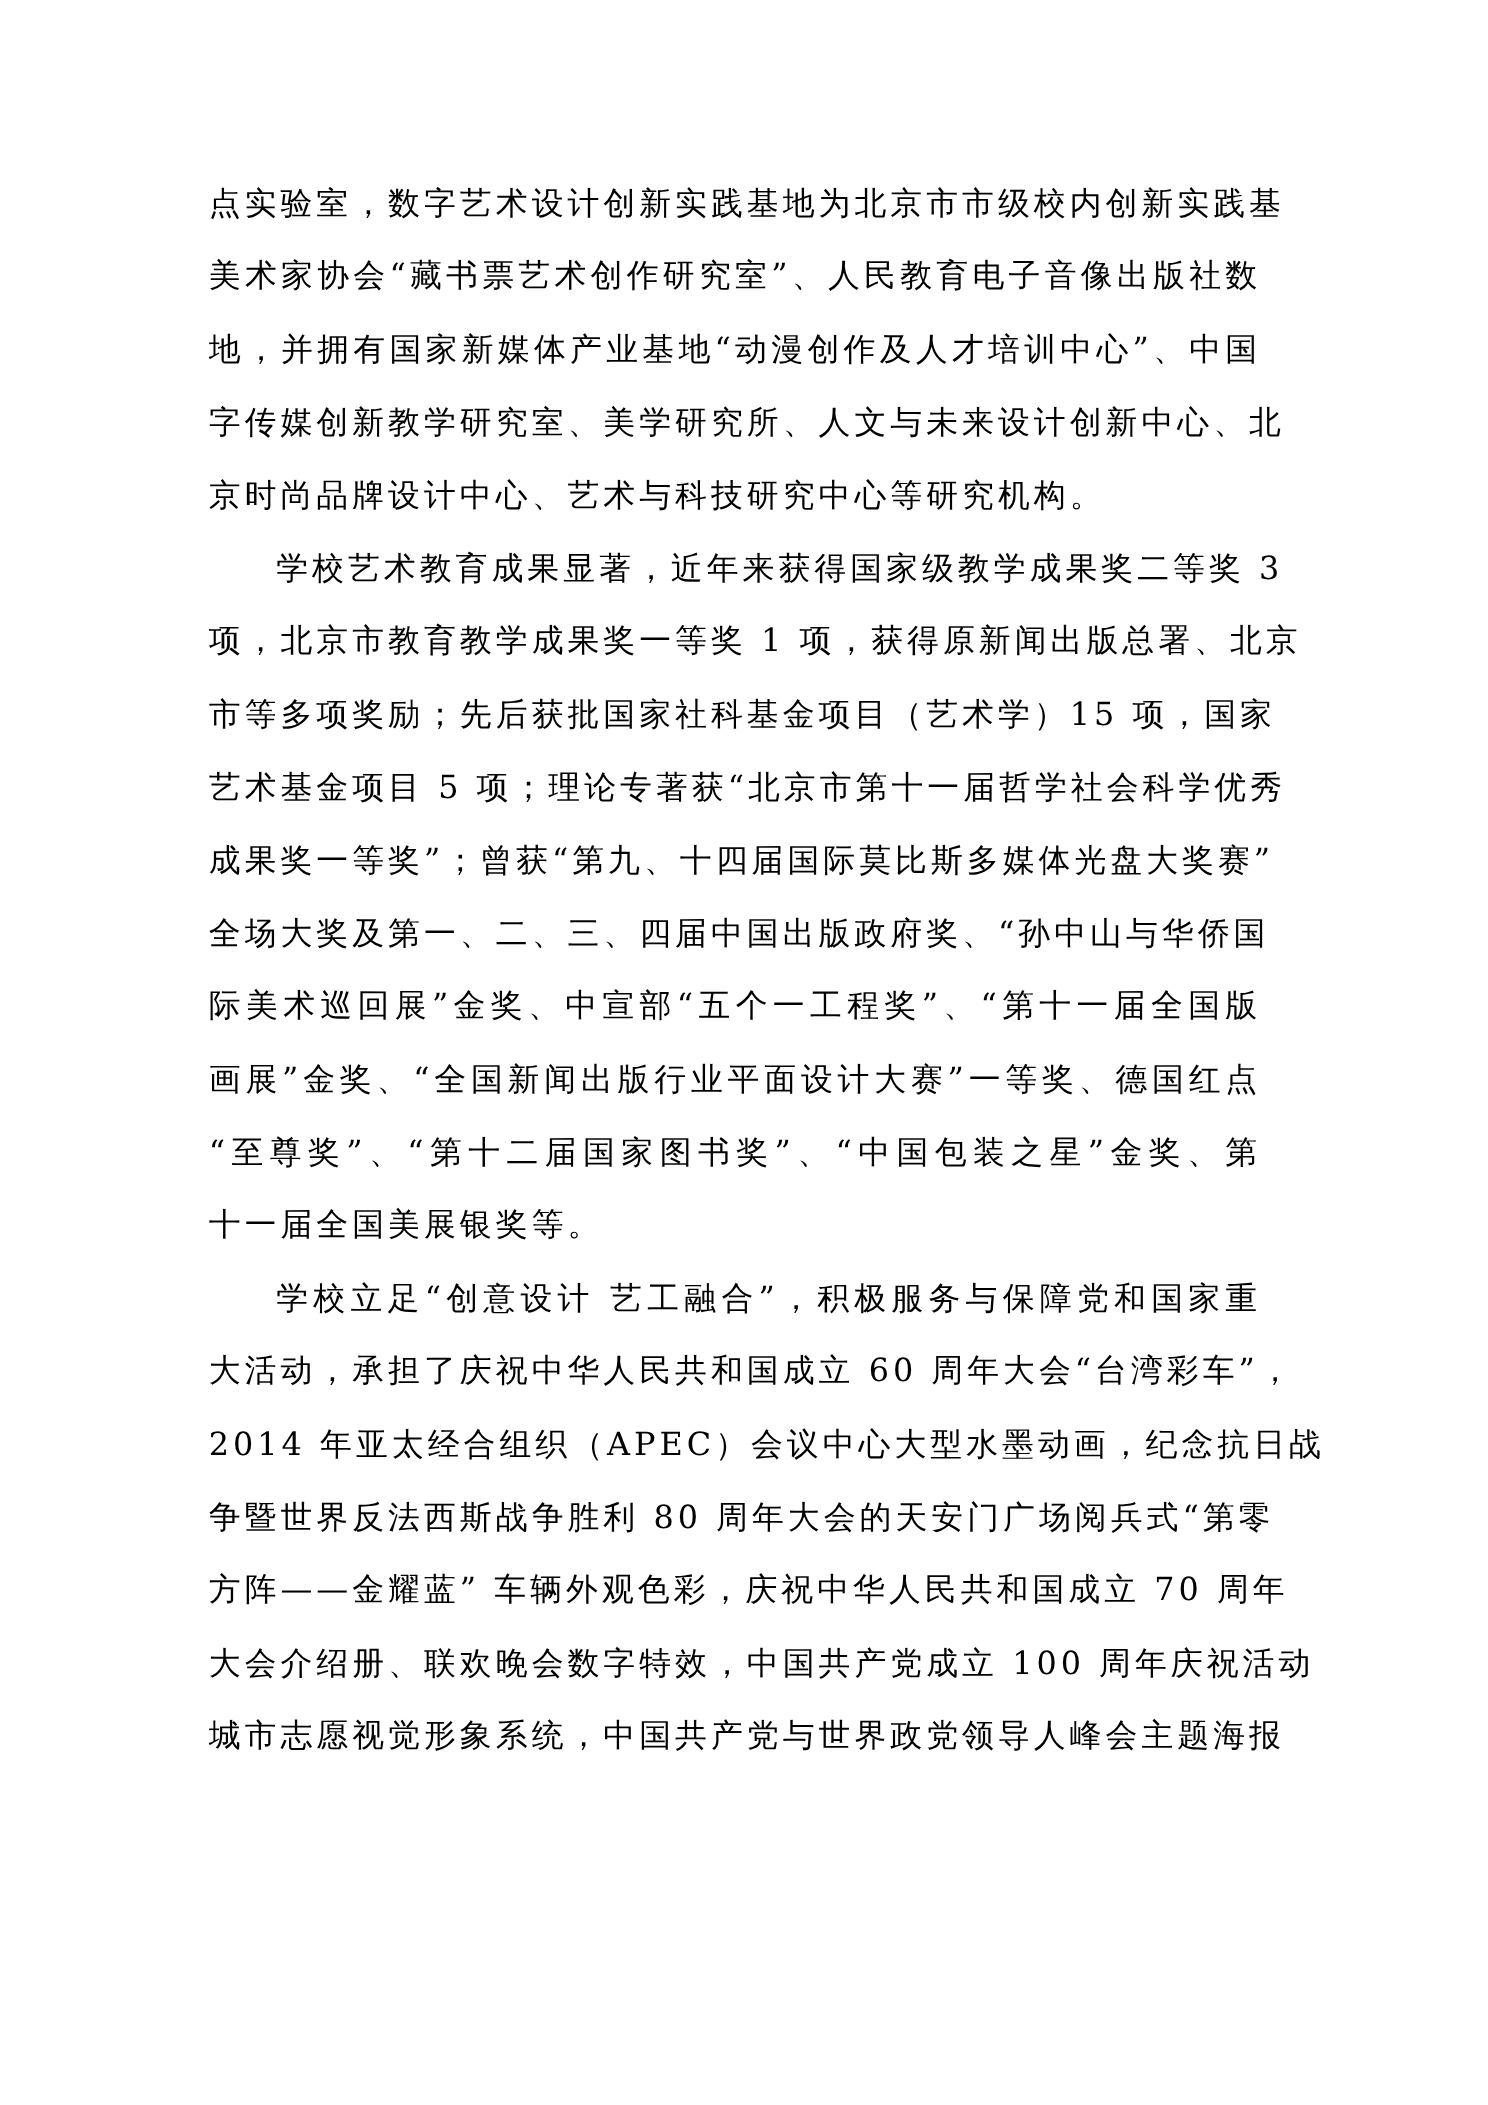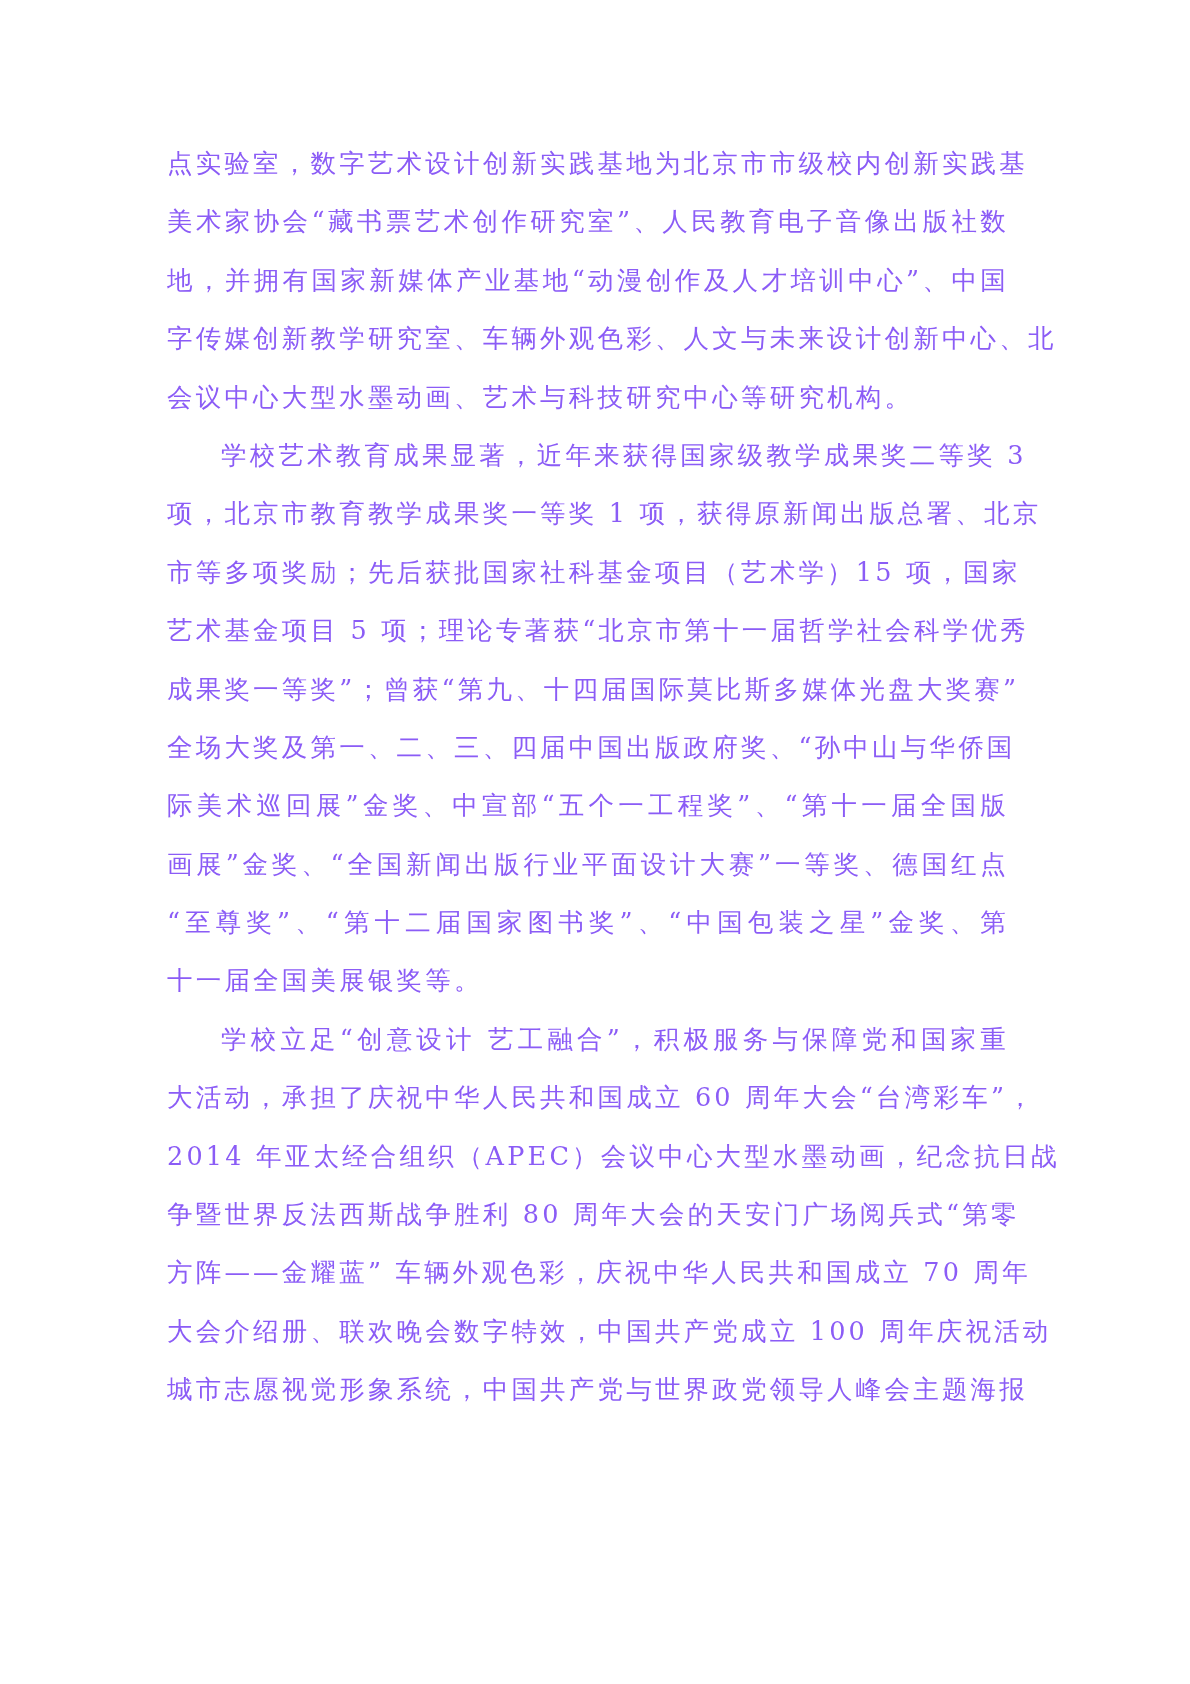--- a/index.html
+++ b/index.html
@@ -26,21 +26,21 @@
       left: 167px;
       top: 134px;
       width: 842px;
     }
     .para {
       margin: 0;
       padding: 0;
       font-family: "DejaVu Serif", "Liberation Serif", serif;
       font-size: 25.5px;
       line-height: 58.4px;
-      color: #8b5cf6;
+      color: #000000;
       text-align: justify;
       text-justify: inter-character;
       letter-spacing: 3.2px;
     }
     .line {
       display: block;
       height: 58.4px;
       white-space: nowrap;
       text-align-last: justify;
       text-align: justify;
@@ -55,22 +55,22 @@
 </head>
 <body>
 
 <div class="page">
   <div class="content">
 
     <div class="para">
       <span class="line">点实验室，数字艺术设计创新实践基地为北京市市级校内创新实践基</span>
       <span class="line">美术家协会“藏书票艺术创作研究室”、人民教育电子音像出版社数</span>
       <span class="line">地，并拥有国家新媒体产业基地“动漫创作及人才培训中心”、中国</span>
-      <span class="line">字传媒创新教学研究室、车辆外观色彩、人文与未来设计创新中心、北</span>
-      <span class="line last">会议中心大型水墨动画、艺术与科技研究中心等研究机构。</span>
+      <span class="line">字传媒创新教学研究室、美学研究所、人文与未来设计创新中心、北</span>
+      <span class="line last">京时尚品牌设计中心、艺术与科技研究中心等研究机构。</span>
     </div>
 
     <div class="para">
       <span class="line indent">学校艺术教育成果显著，近年来获得国家级教学成果奖二等奖 3</span>
       <span class="line">项，北京市教育教学成果奖一等奖 1 项，获得原新闻出版总署、北京</span>
       <span class="line">市等多项奖励；先后获批国家社科基金项目（艺术学）15 项，国家</span>
       <span class="line">艺术基金项目 5 项；理论专著获“北京市第十一届哲学社会科学优秀</span>
       <span class="line">成果奖一等奖”；曾获“第九、十四届国际莫比斯多媒体光盘大奖赛”</span>
       <span class="line">全场大奖及第一、二、三、四届中国出版政府奖、“孙中山与华侨国</span>
       <span class="line">际美术巡回展”金奖、中宣部“五个一工程奖”、“第十一届全国版</span>

